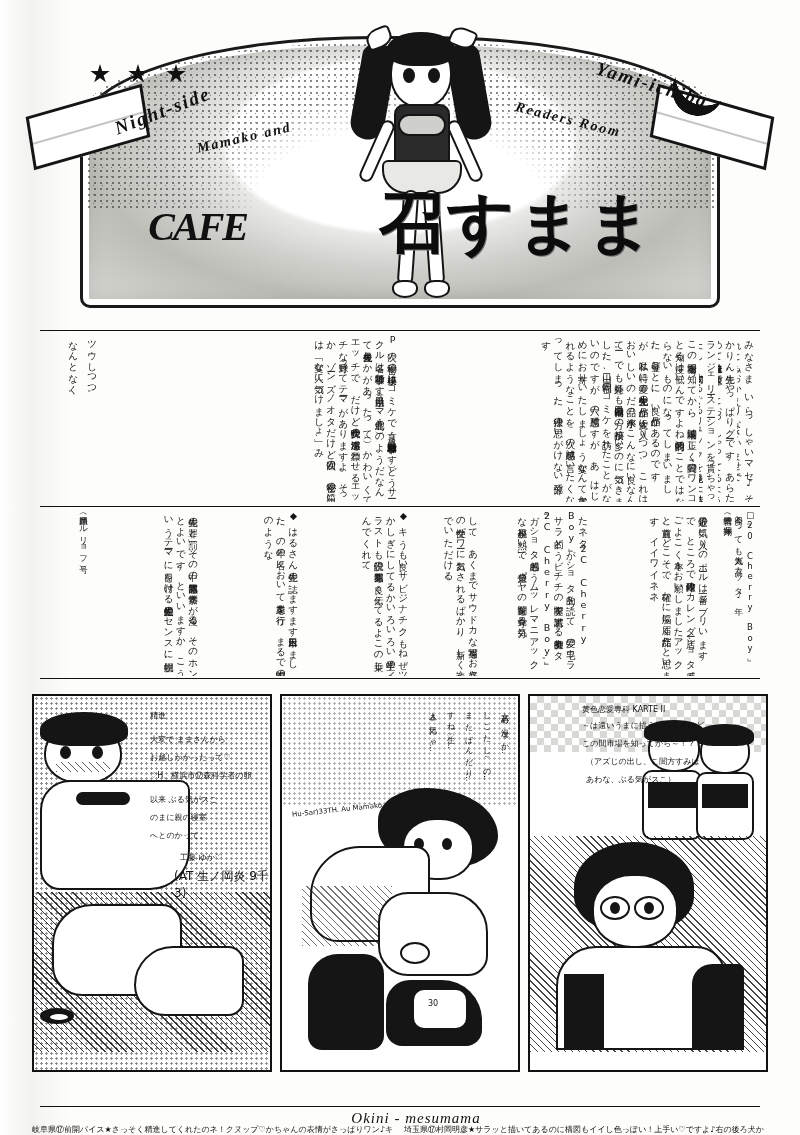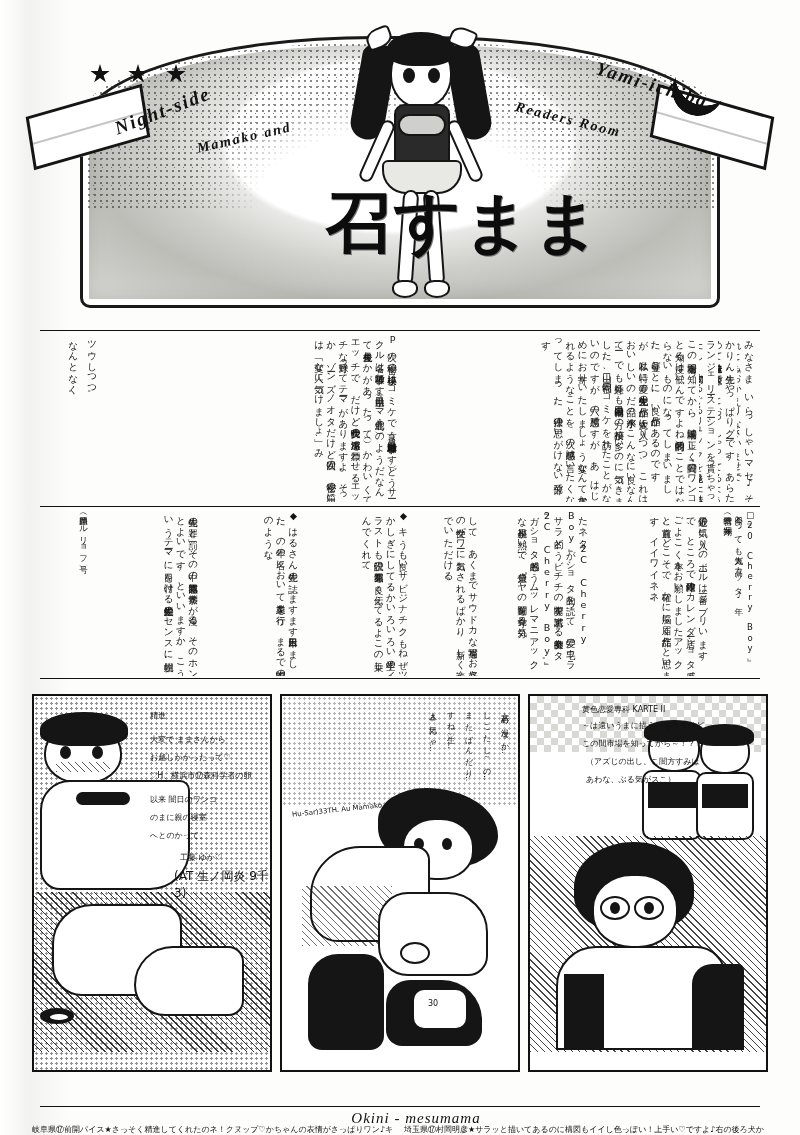--- a/index.html
+++ b/index.html
@@ -283,20 +283,21 @@
       <div class="fig-torso"></div>
       <div class="fig-bikini"></div>
       <div class="fig-skirt"></div>
       <div class="fig-leg-l"></div>
       <div class="fig-leg-r"></div>
       <div class="fig-shoe-l"></div>
       <div class="fig-shoe-r"></div>
     </div>
 
     <div class="title-main">
+      <span class="cafe">CAFE</span>
       <span style="width:120px"></span>
       <span class="jp-title">召すまま</span>
     </div>
   </div>
 
   <div class="text-block">
     <div class="rule top"></div>
     <div class="rule mid"></div>
     <div class="rule bot"></div>
 
@@ -341,21 +342,21 @@
         <div class="hatch" style="left:0;top:196px;width:100%;height:160px;opacity:.85"></div>
         <div class="wblob" style="left:18px;top:208px;width:130px;height:92px;border-radius:40px 20px 30px 30px"></div>
         <div class="wblob" style="left:100px;top:250px;width:110px;height:70px;border-radius:50px 20px 20px 40px"></div>
         <div class="blob" style="left:6px;top:312px;width:34px;height:16px;border-radius:50%"></div>
         <div class="wblob" style="left:14px;top:316px;width:22px;height:10px;border-radius:50%"></div>
       </div>
       <div class="hand-note" style="left:116px;top:14px;width:110px">精進</div>
       <div class="hand-note" style="left:116px;top:38px;width:112px">大変で ままさんから</div>
       <div class="hand-note" style="left:116px;top:56px;width:112px">お越しかかったって♡</div>
       <div class="hand-note" style="left:116px;top:74px;width:112px">♡H、横浜市⑰森科学者の卵</div>
-      <div class="hand-note" style="left:116px;top:98px;width:112px">以来 闇日のワンコ</div>
+      <div class="hand-note" style="left:116px;top:98px;width:112px">以来 ぶる気がスこ</div>
       <div class="hand-note" style="left:116px;top:116px;width:112px">のまに親の寝室</div>
       <div class="hand-note" style="left:116px;top:134px;width:112px">へとのかって。</div>
       <div class="hand-note" style="left:146px;top:156px;width:90px">工藤 ゆか♡</div>
       <div class="hand-note" style="left:140px;top:172px;width:100px;font-size:12px">(AT 生ノ岡炎 9千3)</div>
     </div>
 
     <div class="panel">
       <div class="art">
         <div class="dots-tone" style="left:0;top:0;width:100%;height:110px;opacity:.35"></div>
         <div class="blob" style="left:96px;top:92px;width:120px;height:80px;border-radius:40% 60% 40% 50%"></div>

